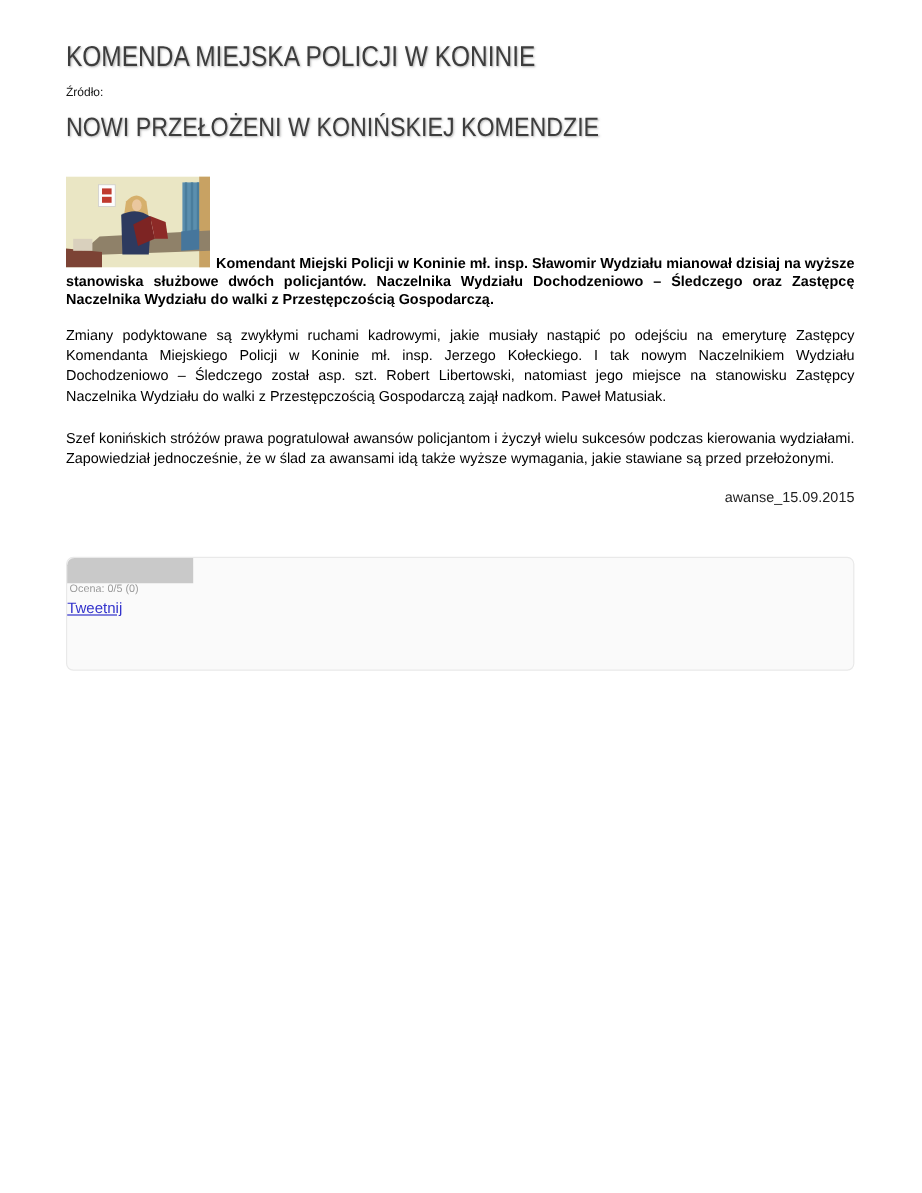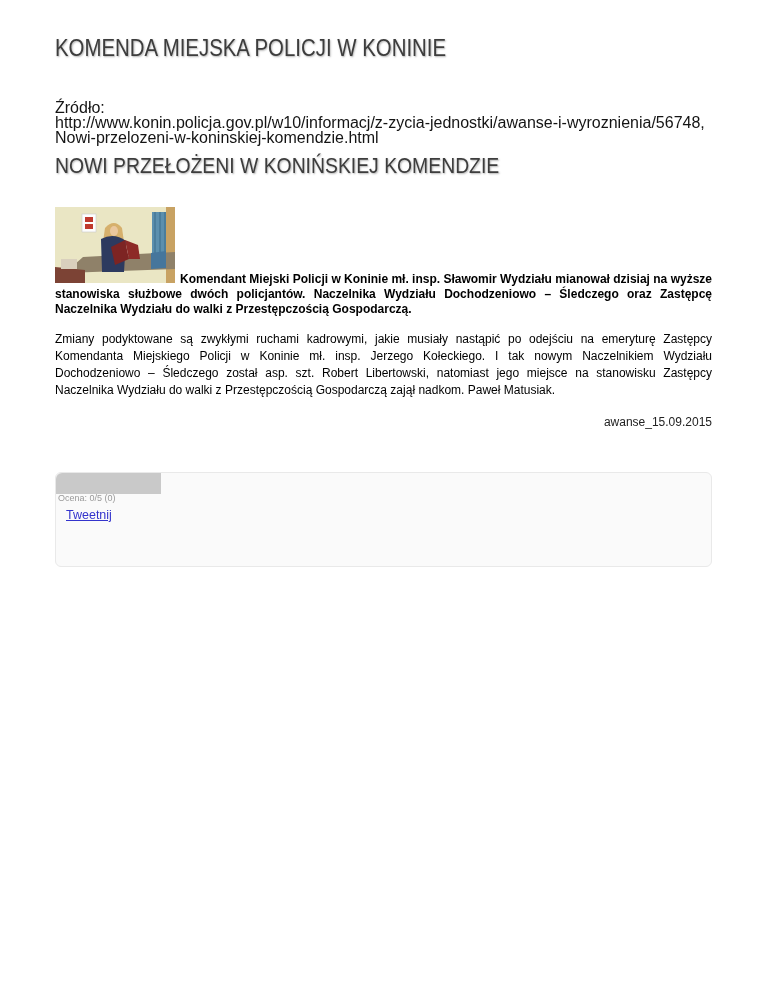--- a/index.html
+++ b/index.html
@@ -8,21 +8,21 @@
     font-family:"Liberation Sans","DejaVu Sans",sans-serif;
     color:#1a1a1a;
   }
   .container{width:657px;margin-left:55px;padding-top:34px;}
 
   .h1{
     font-size:24px;font-weight:400;color:#3d3d3d;margin:0;line-height:28px;
     white-space:nowrap;transform:scaleX(0.85);transform-origin:0 50%;
     text-shadow:1px 1px 2px rgba(80,80,80,0.45);
   }
-  .meta{margin-top:38px;font-size:16px;line-height:15px;color:#141414;}
+  .meta{margin-top:8px;font-size:10px;line-height:15px;color:#141414;}
   .meta .url{word-break:break-all;}
 
   .h2{
     font-size:22px;font-weight:400;color:#3d3d3d;margin:8px 0 0 0;line-height:26px;
     white-space:nowrap;transform:scaleX(0.88);transform-origin:0 50%;
     text-shadow:1px 1px 2px rgba(80,80,80,0.45);
   }
 
   p{margin:0;font-size:12px;text-align:justify;}
   .lead{margin-top:28px;line-height:15px;font-weight:bold;color:#000;}
@@ -34,34 +34,33 @@
   .footer-box{
     position:relative;margin-top:40px;height:95px;box-sizing:border-box;
     background:#fafafa;border:1px solid #e9e9e9;border-radius:6px;
   }
   .rating-placeholder{
     position:absolute;top:0;left:0;width:105px;height:21px;
     background:#c9c9c9;border-top-left-radius:6px;
   }
   .rating-label{position:absolute;top:20px;left:2px;font-size:9px;color:#9a9a9a;}
   .tweet-link{
-    position:absolute;top:35px;left:10px;font-size:12.5px;
+    position:absolute;top:35px;left:0;font-size:12.5px;
     color:#3333cc;text-decoration:underline;cursor:pointer;
   }
 </style>
 </head>
 <body>
 
 <div class="container">
 
   <h1 class="h1">KOMENDA MIEJSKA POLICJI W KONINIE</h1>
 
   <div class="meta">
     <div>Źródło:</div>
-    <div class="url">http://www.konin.policja.gov.pl/w10/informacj/z-zycia-jednostki/awanse-i-wyroznienia/56748,Nowi-przelozeni-w-koninskiej-komendzie.html</div>
   </div>
 
   <h2 class="h2">NOWI PRZEŁOŻENI W KONIŃSKIEJ KOMENDZIE</h2>
 
   <p class="lead">
     <svg width="120" height="76" viewBox="0 0 120 76" role="img" aria-label="photo">
       <rect width="120" height="76" fill="#eae6c4"></rect>
       <rect x="97" y="5" width="15" height="48" fill="#5b8fae"></rect>
       <rect x="99" y="5" width="2" height="48" fill="#4a7d9c"></rect>
       <rect x="104" y="5" width="2" height="48" fill="#4a7d9c"></rect>
@@ -77,20 +76,21 @@
       <ellipse cx="59" cy="24" rx="4" ry="5" fill="#eac79e"></ellipse>
       <path d="M46,32 q13,-7 25,2 l-2,31 h-22 z" fill="#2d3a5f"></path>
       <polygon points="56,40 70,33 74,52 60,58" fill="#7d2423"></polygon>
       <polygon points="70,33 83,38 85,52 74,52" fill="#8d2a27"></polygon>
       <polygon points="0,60 30,63 30,76 0,76" fill="#7c4335"></polygon>
       <rect x="6" y="52" width="16" height="10" fill="#d9d0bd"></rect>
     </svg><strong>Komendant Miejski Policji w Koninie mł. insp. Sławomir Wydziału mianował dzisiaj na wyższe stanowiska służbowe dwóch policjantów. Naczelnika Wydziału Dochodzeniowo – Śledczego oraz Zastępcę Naczelnika Wydziału do walki z Przestępczością Gospodarczą.</strong>
   </p>
 
   <p class="body-par">Zmiany podyktowane są zwykłymi ruchami kadrowymi, jakie musiały nastąpić po odejściu na emeryturę Zastępcy Komendanta Miejskiego Policji w Koninie mł. insp. Jerzego Kołeckiego. I tak nowym Naczelnikiem Wydziału Dochodzeniowo – Śledczego został asp. szt. Robert Libertowski, natomiast jego miejsce na stanowisku Zastępcy Naczelnika Wydziału do walki z Przestępczością Gospodarczą zajął nadkom. Paweł Matusiak.</p>
+  <p class="body-par">Szef konińskich stróżów prawa pogratulował awansów policjantom i życzył wielu sukcesów podczas kierowania wydziałami. Zapowiedział jednocześnie, że w ślad za awansami idą także wyższe wymagania, jakie stawiane są przed przełożonymi.</p>
 
   <p class="caption">awanse_15.09.2015</p>
 
   <div class="footer-box">
     <div class="rating-placeholder"></div>
     <div class="rating-label">Ocena: 0/5 (0)</div>
     <a class="tweet-link" href="#">Tweetnij</a>
   </div>
 
 </div>

